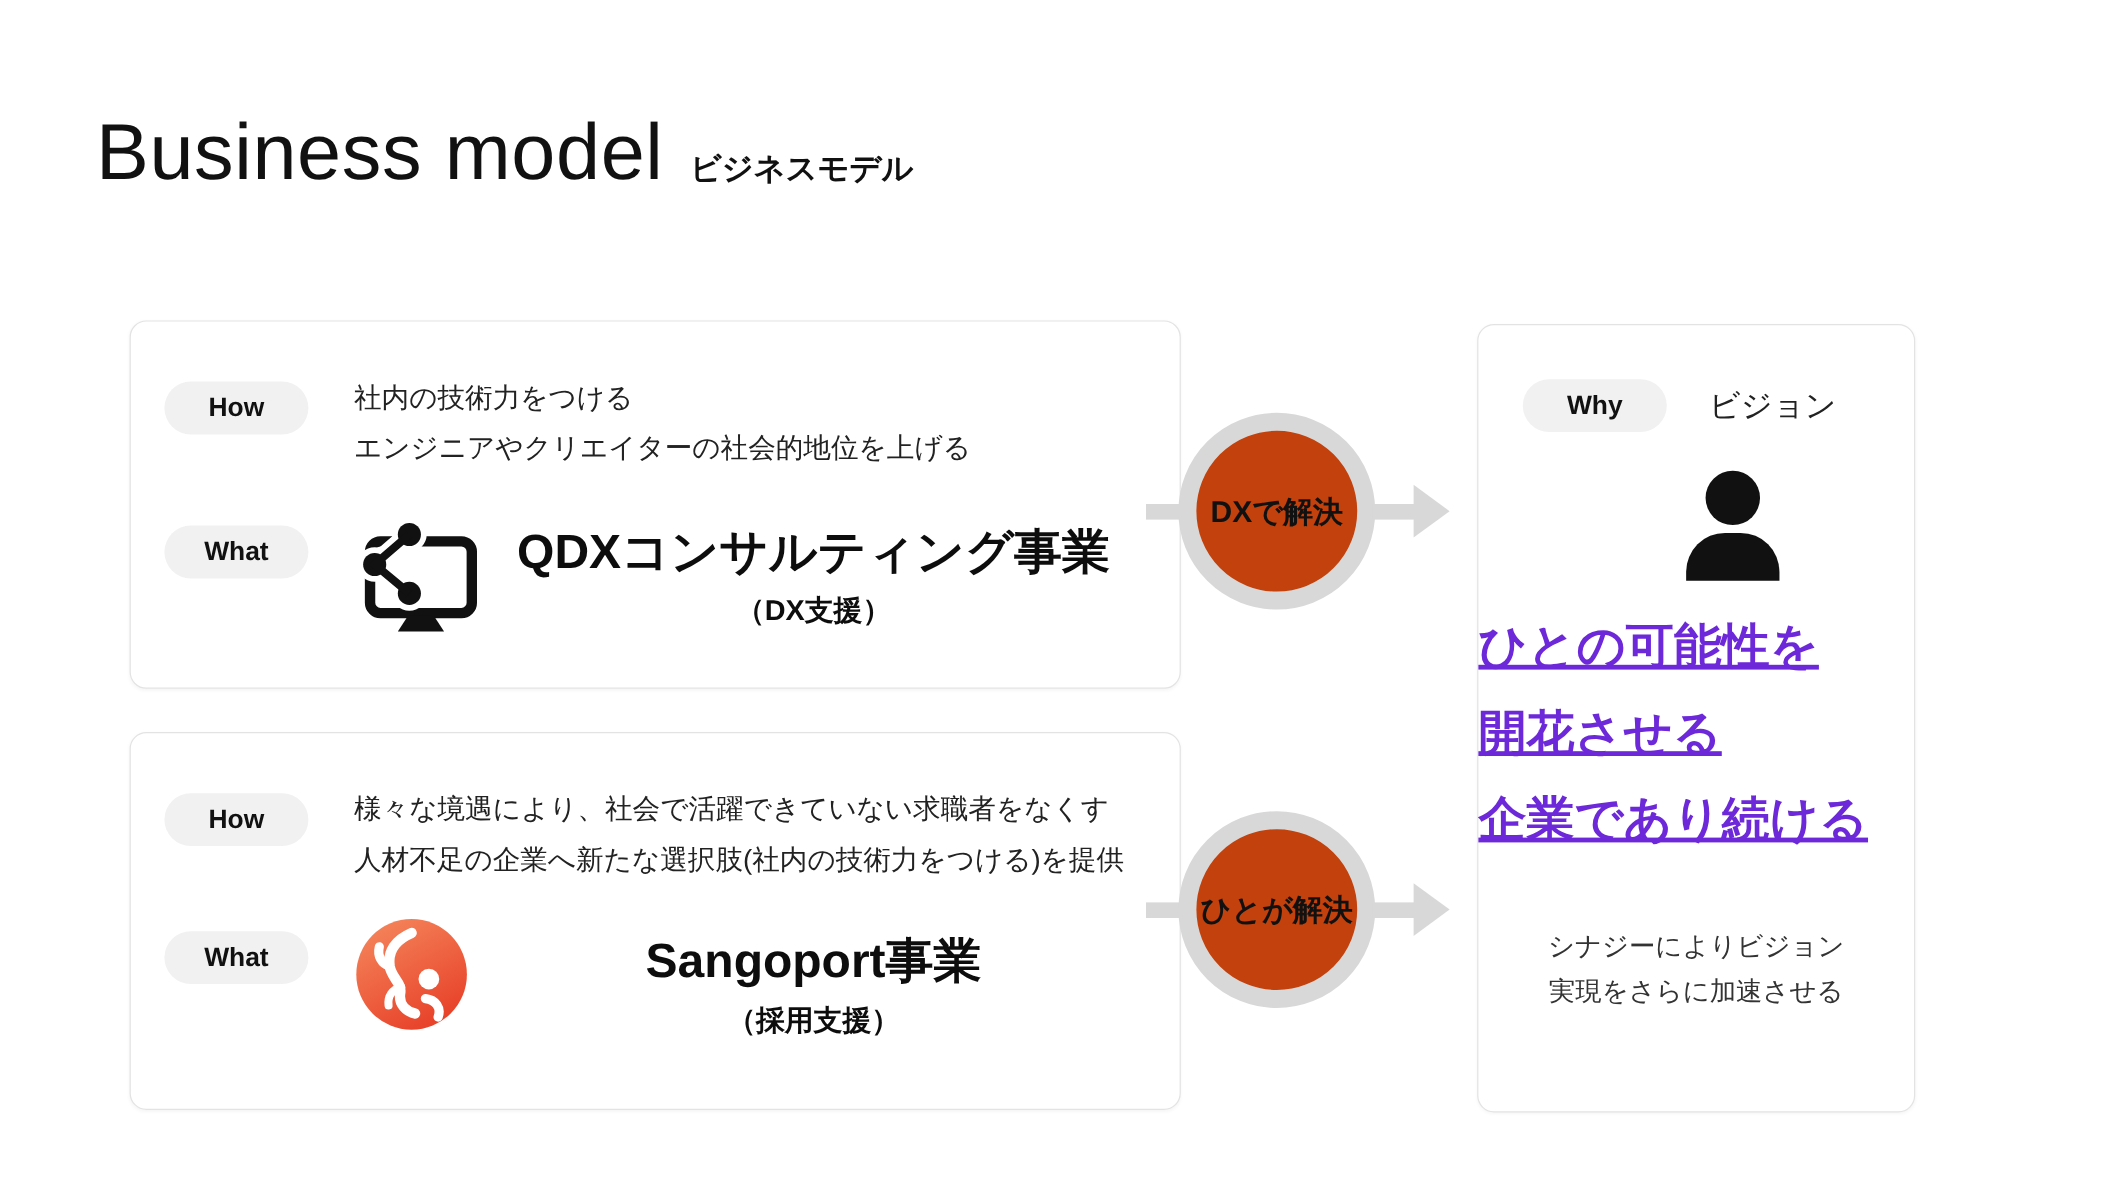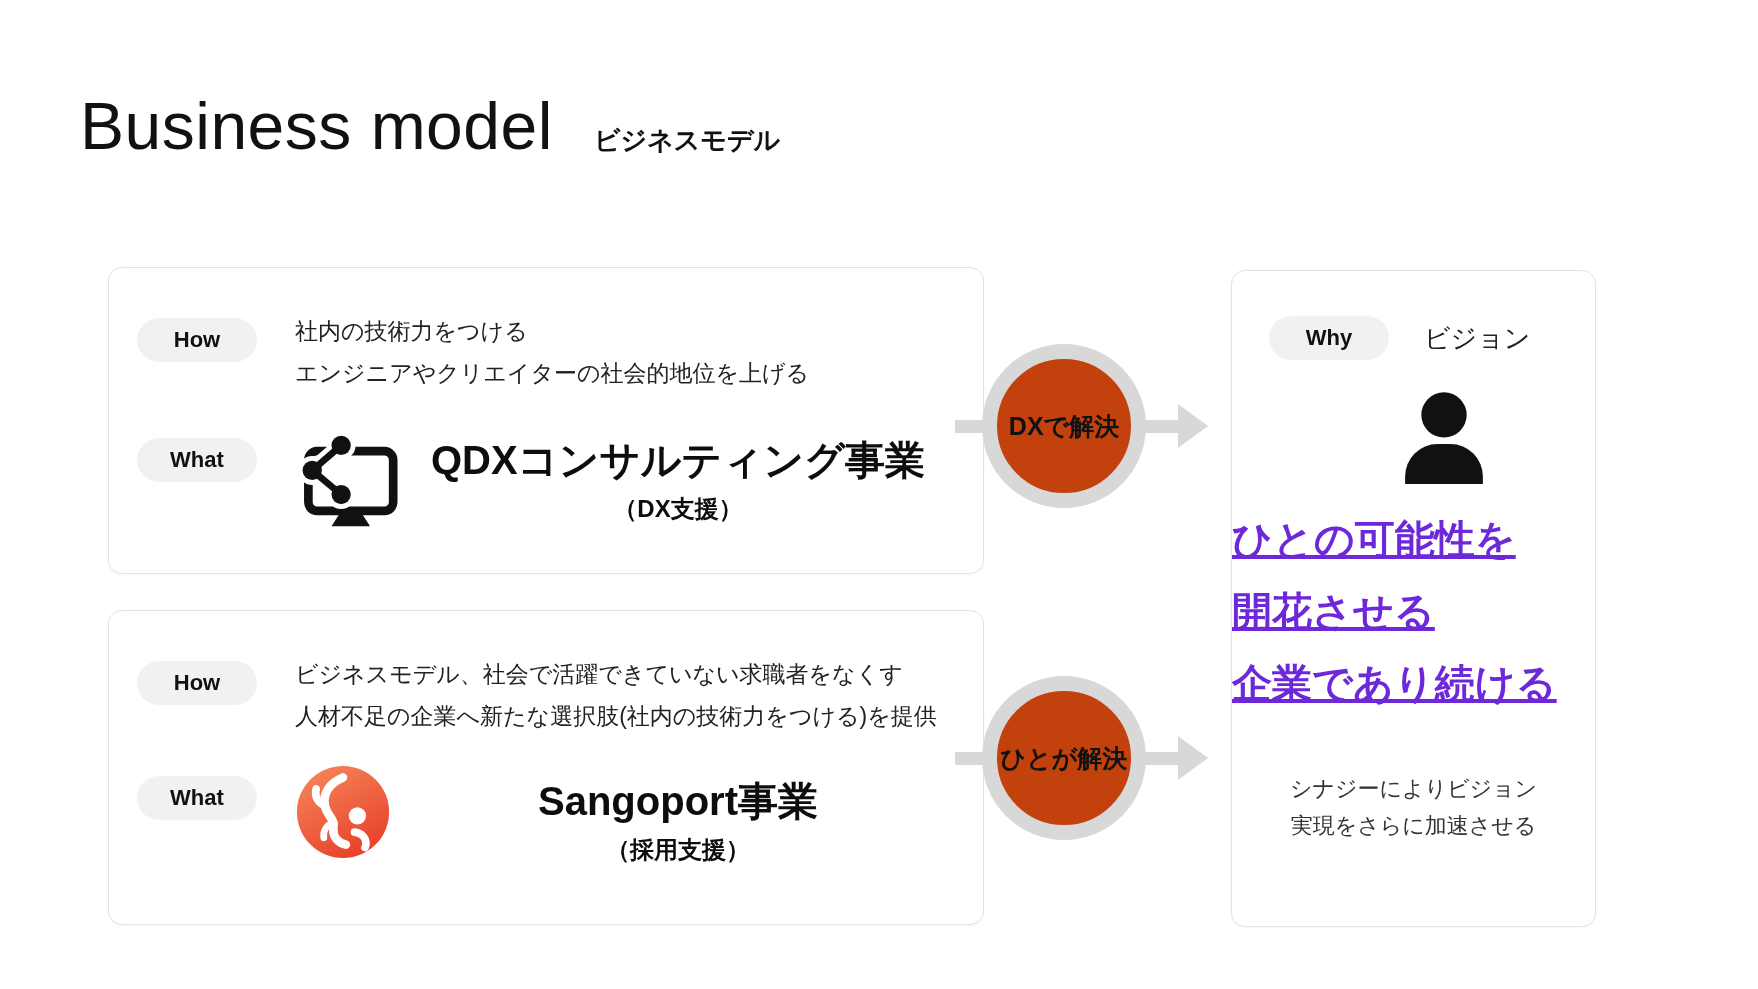--- a/index.html
+++ b/index.html
@@ -4,21 +4,21 @@
 <style>
   * { box-sizing: border-box; margin: 0; padding: 0; }
   html,body { background:#ffffff; }
   body {
     font-family: "Liberation Sans", "DejaVu Sans", sans-serif;
     color:#1a1a1a;
   }
   .canvas { position:relative; width:1758px; height:989px; background:#fff; overflow:hidden; }
 
   
-  .page-title-row { position:absolute; left:80px; top:88px; display:flex; align-items:baseline; gap:41px; }
+  .page-title-row { position:absolute; left:80px; top:88px; display:flex; align-items:baseline; gap:22px; }
   .page-title { font-size:66px; font-weight:500; color:#111; letter-spacing:.5px; }
   .page-subtitle { font-size:26px; font-weight:700; color:#111; }
 
   
   .card { position:absolute; background:#fff; border:1px solid #e3e3e3; border-radius:14px;
           box-shadow:0 1px 3px rgba(0,0,0,.04);margin-left:28px; }
   #card-qdx       { left:80px;   top:267px; width:876px; height:307px; }
   #card-sangoport { left:80px;   top:610px; width:876px; height:315px; }
   #card-vision    { left:1203px; top:270px; width:365px; height:657px; }
 
@@ -103,21 +103,21 @@
     </div>
     <div class="what-title-block-1">
       <div class="biz-title">QDXコンサルティング事業</div>
       <div class="biz-sub">（DX支援）</div>
     </div>
   </div>
 
   <div class="card" id="card-sangoport">
     <div class="badge badge-how">How</div>
     <div class="how-lines">
-      <div>ビジネスモデル、社会で活躍できていない求職者をなくす</div>
+      <div>様々な境遇により、社会で活躍できていない求職者をなくす</div>
       <div>人材不足の企業へ新たな選択肢(社内の技術力をつける)を提供</div>
     </div>
     <div class="badge badge-what-2">What</div>
     <div class="what-icon-2">
       <svg viewBox="0 0 100 100">
         <defs>
           <linearGradient id="sg-grad" x1="0" y1="0" x2="0.55" y2="1">
             <stop offset="0" stop-color="#F68B60"></stop>
             <stop offset="1" stop-color="#E8442B"></stop>
           </linearGradient>

